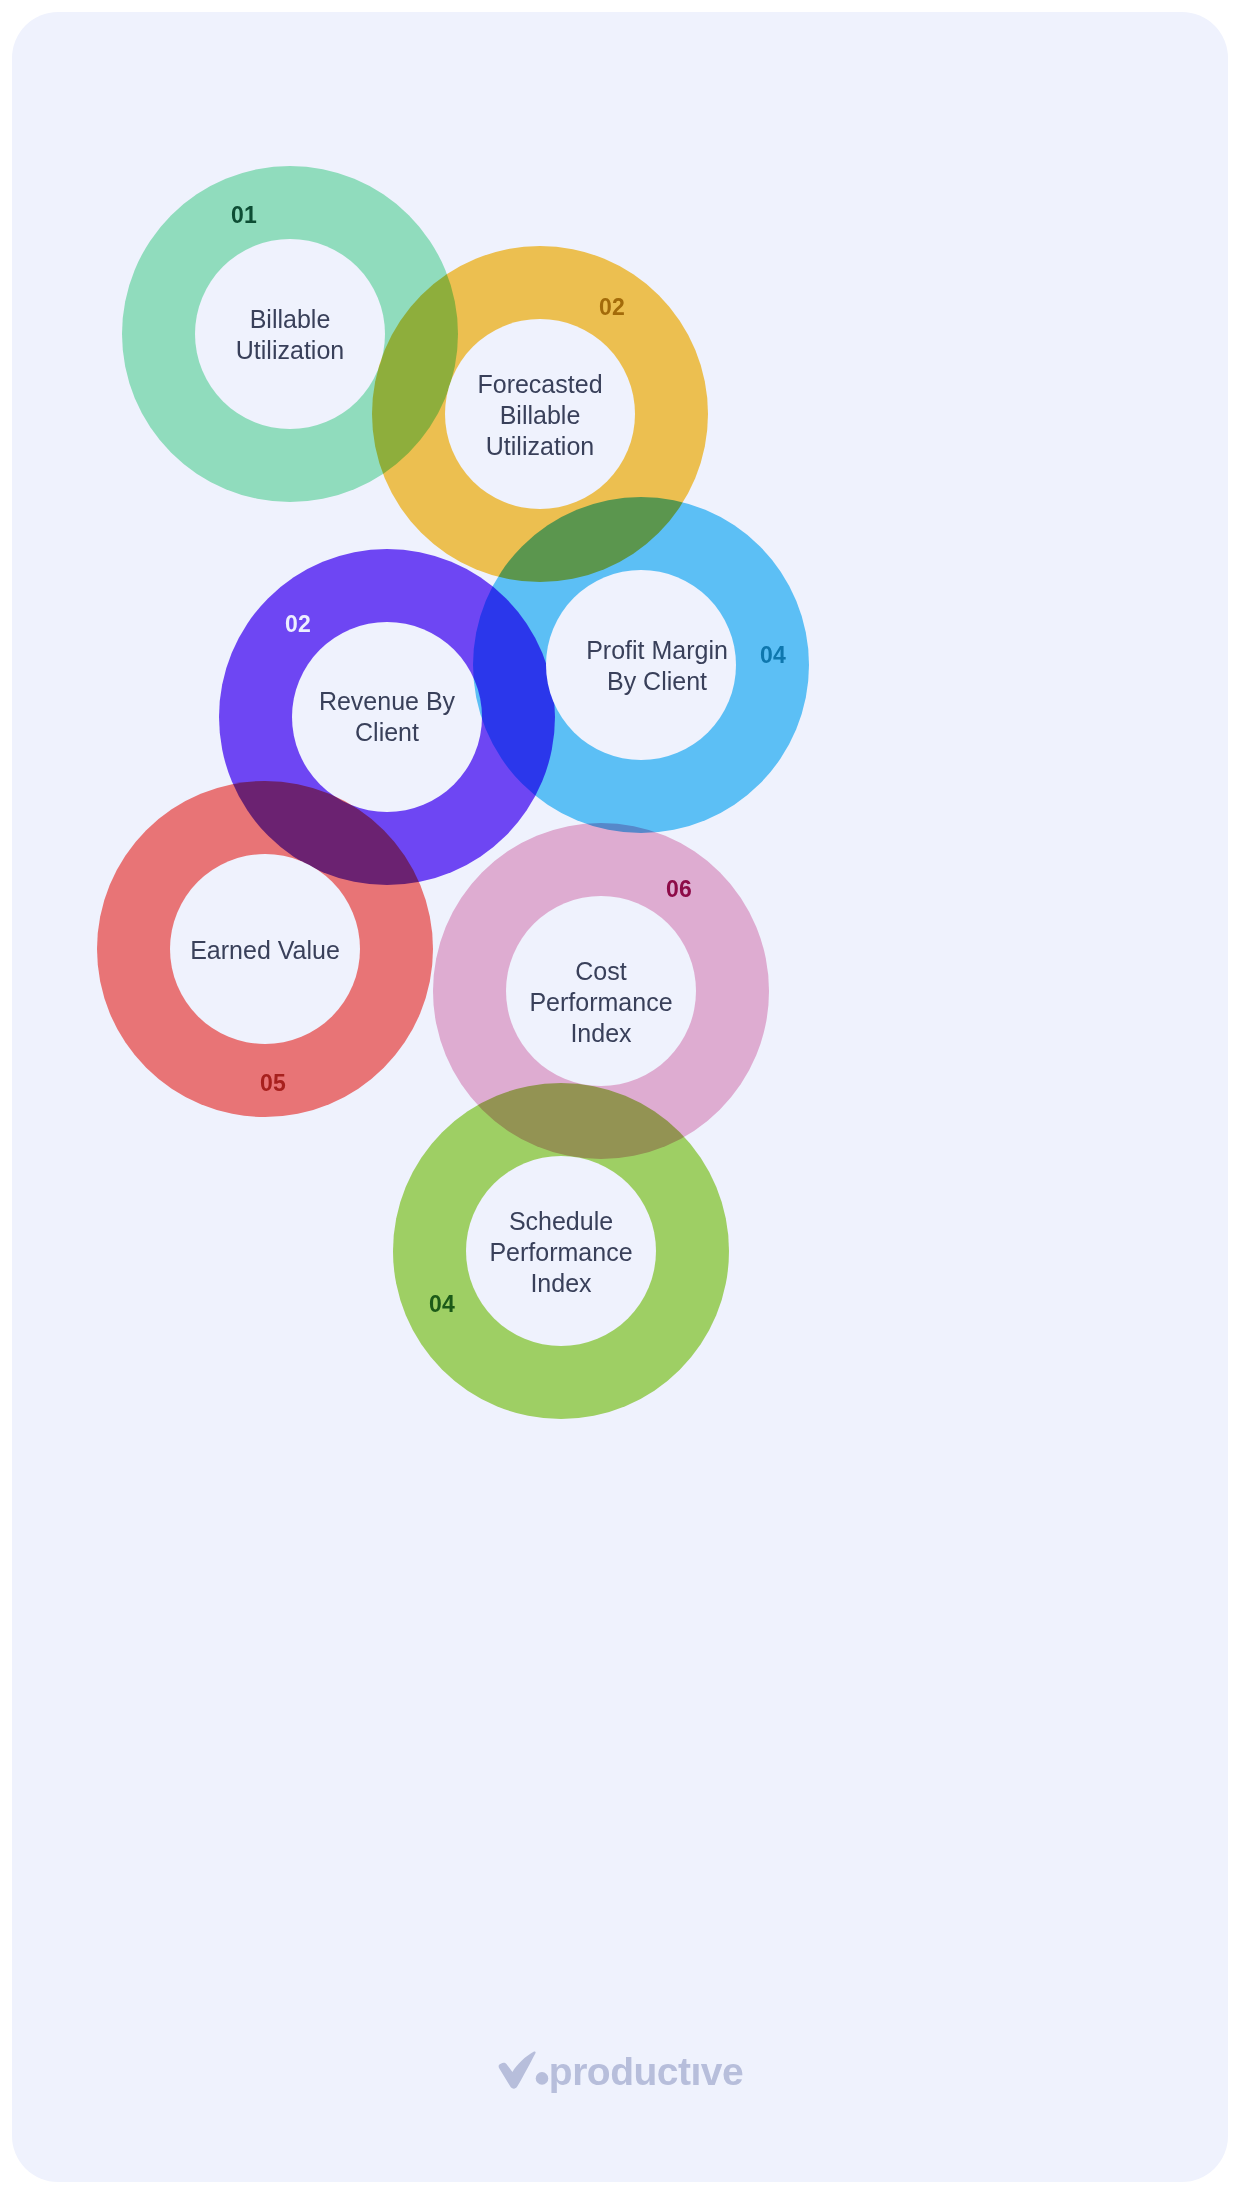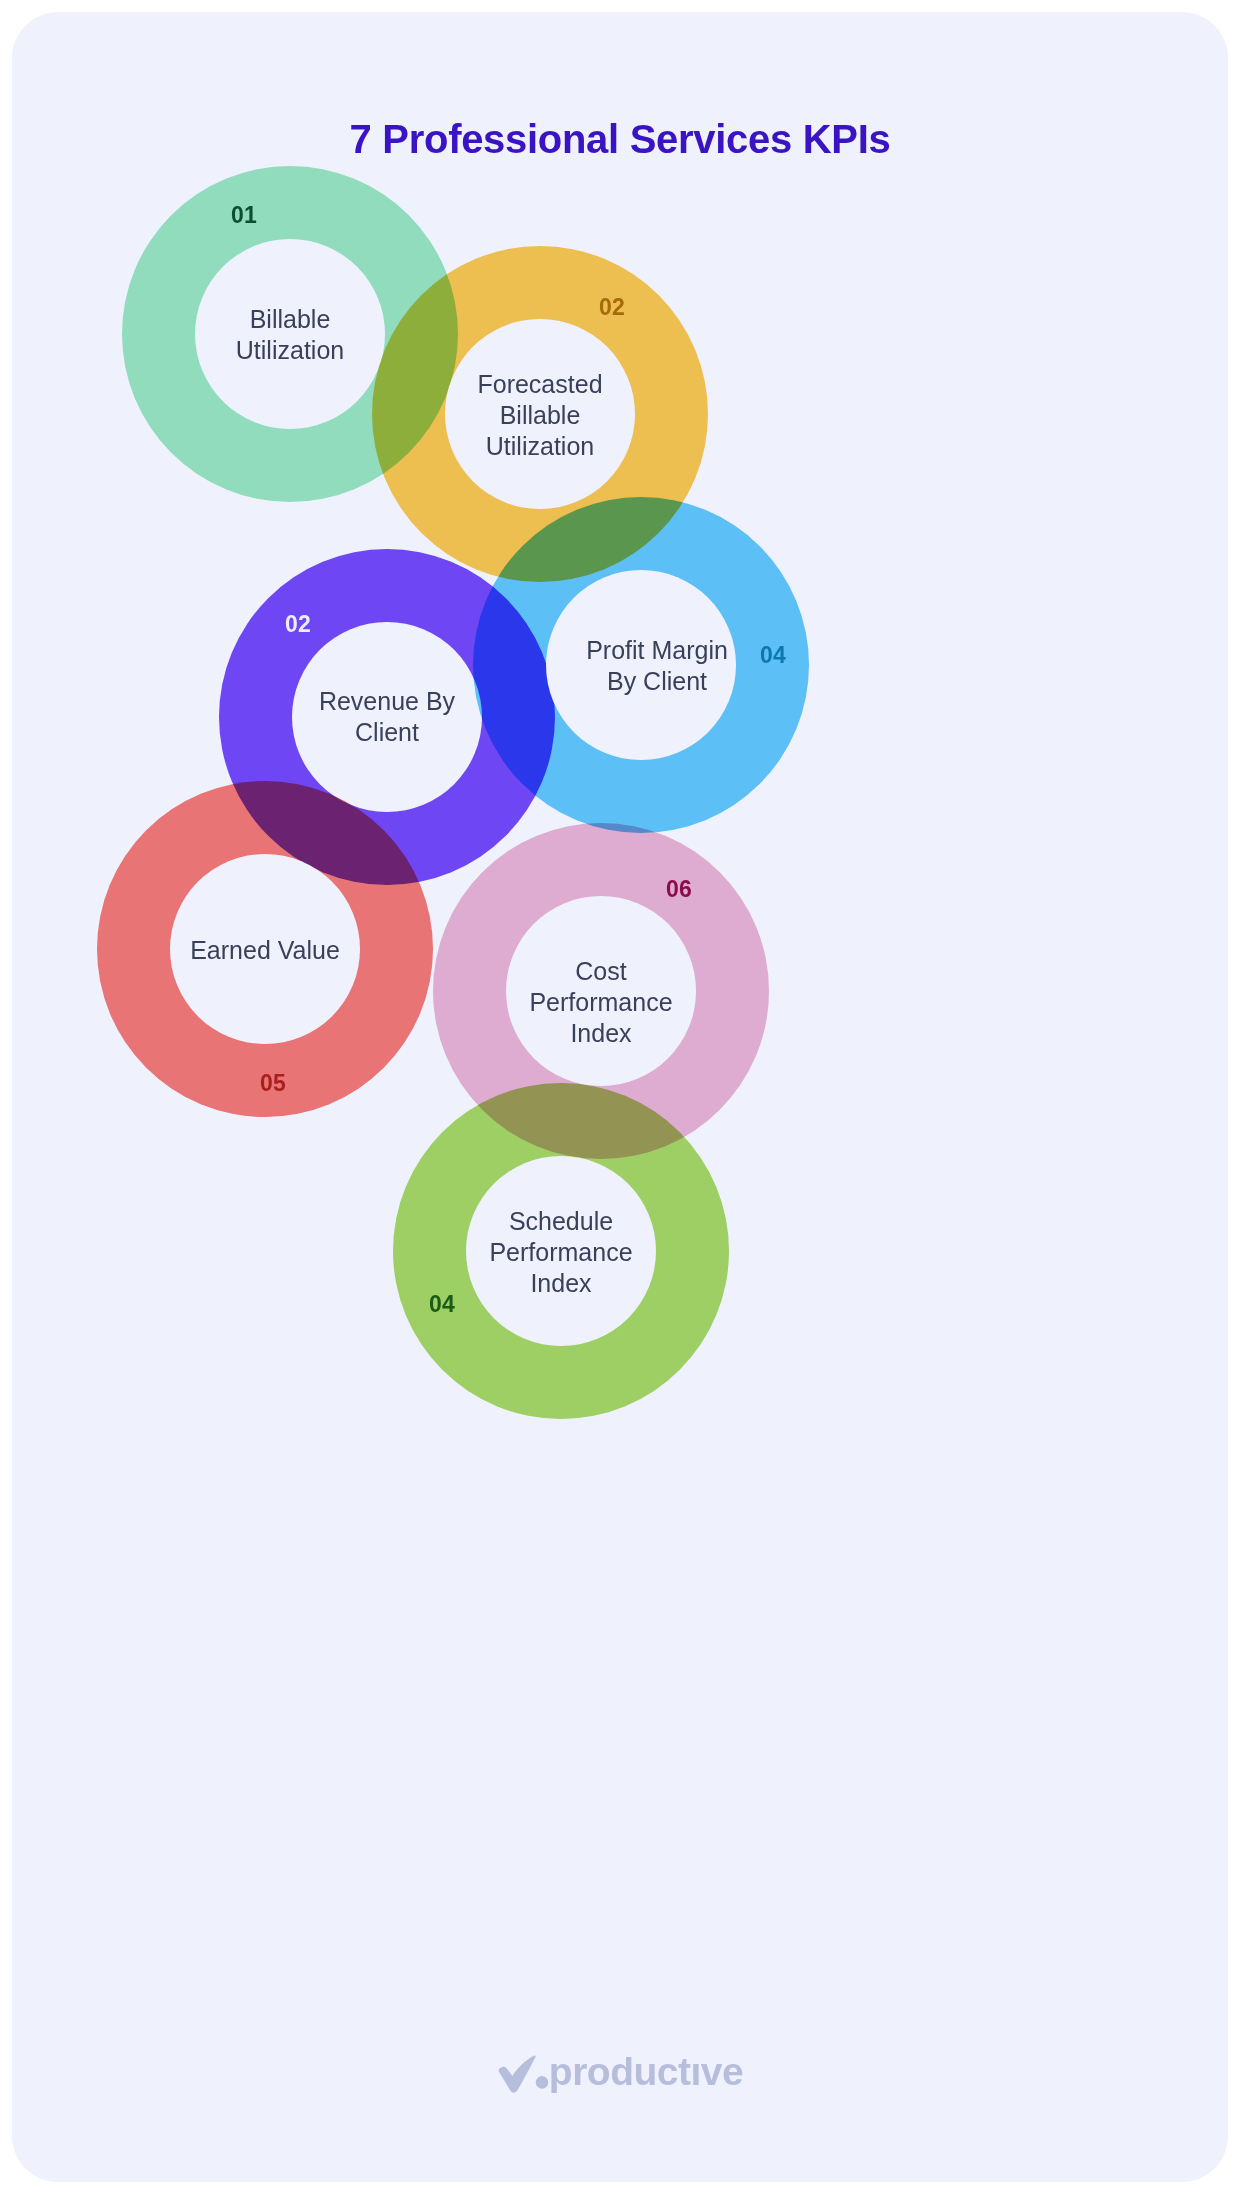--- a/index.html
+++ b/index.html
@@ -102,38 +102,37 @@
     transform: translate(-50%, -50%);
   }
 
   
   #logo {
     position: absolute;
     left: 50%;
     bottom: 88px;
     transform: translateX(-50%);
     display: flex;
-    align-items: flex-end;
+    align-items: flex-start;
     gap: 0;
   }
   #logo-mark { display: block; }
   #logo-word {
     font-size: 39px;
     font-weight: bold;
     letter-spacing: -0.5px;
     color: #b7bedb;
   }
 </style>
 </head>
 <body>
 
 <div id="poster">
   <div id="canvas">
 
-    <h1 id="title">7 Professional Services KPIs</h1>
 
     <div id="stage">
         <div class="ring-layer">
           <div class="ring" style="left: 110px; top: 154px; width: 336px; height: 336px; background: rgb(154, 232, 191);"></div>
         </div>
         <div class="ring-layer" style="mix-blend-mode: normal;">
           <div class="hole" style="left: 183px; top: 227px; width: 190px; height: 190px; background: rgb(239, 242, 253);"></div>
         </div>
         <div class="ring-layer">
           <div class="ring" style="left: 360px; top: 234px; width: 336px; height: 336px; background: rgb(252, 202, 80);"></div>

